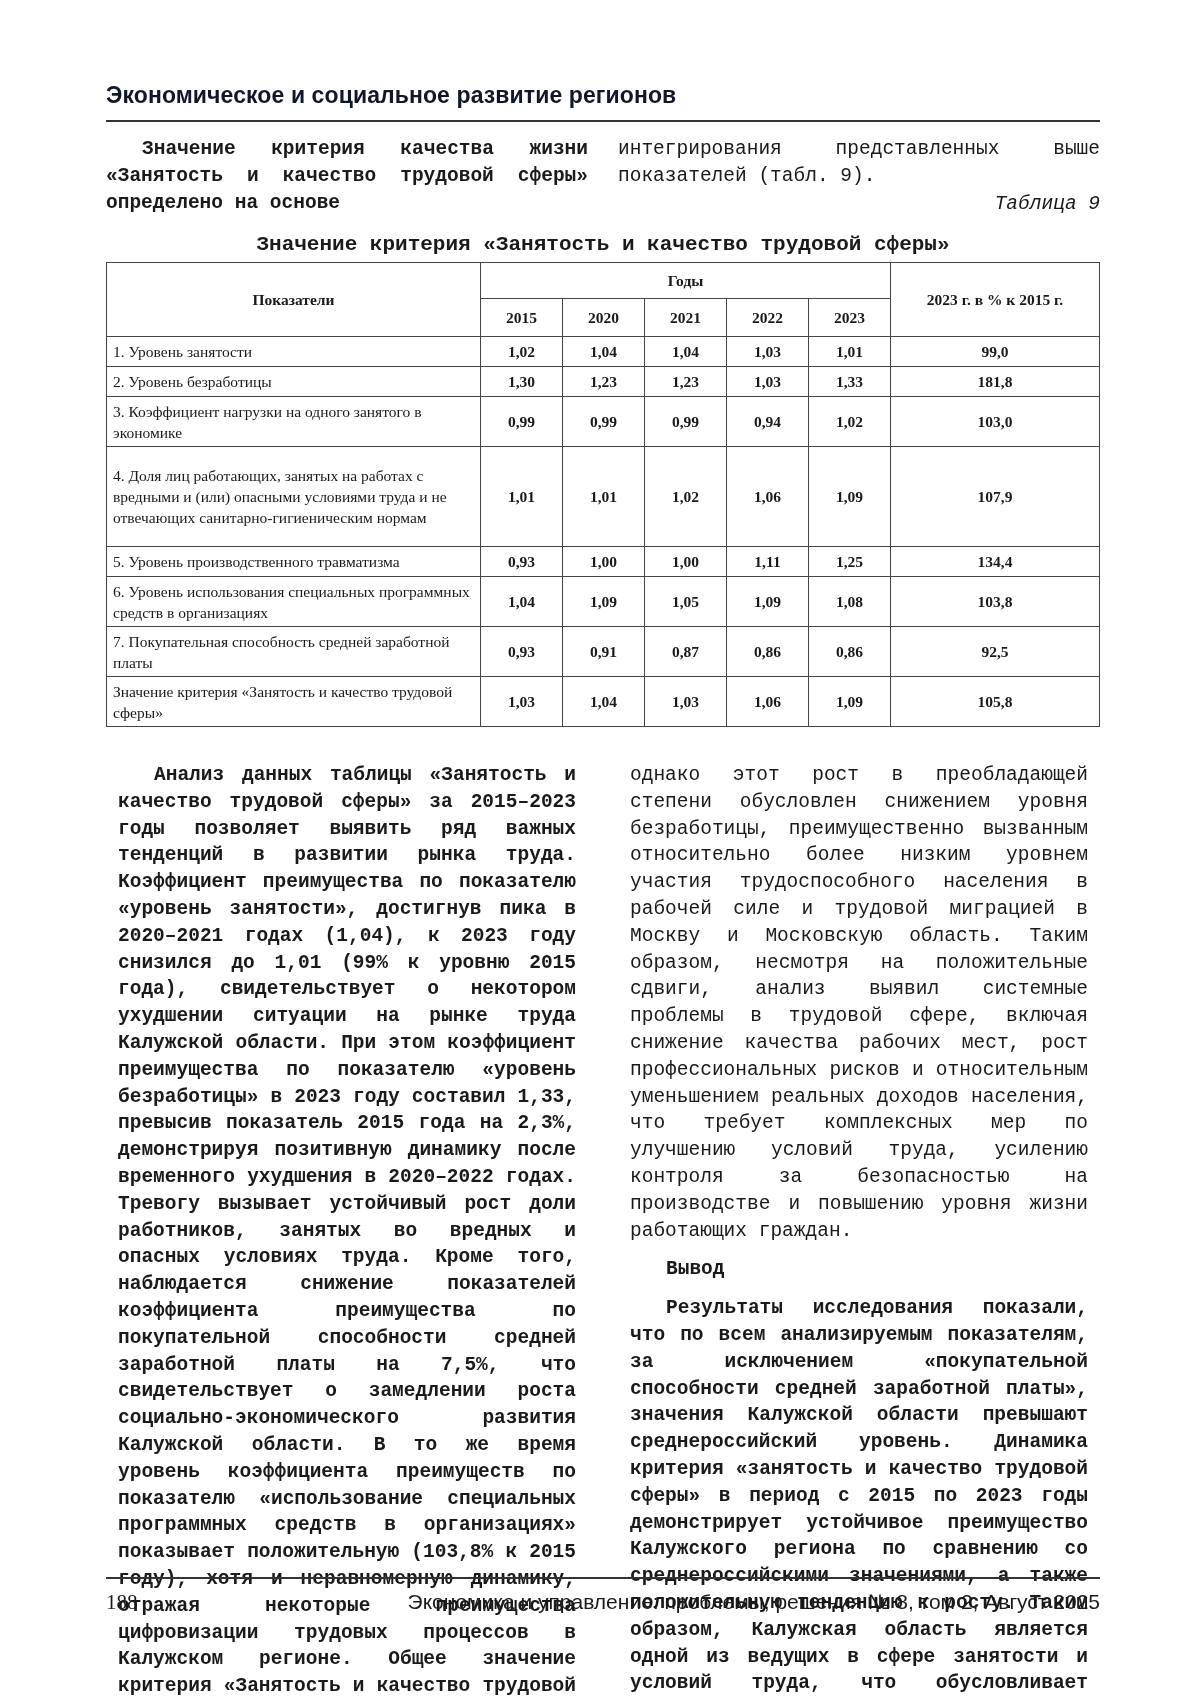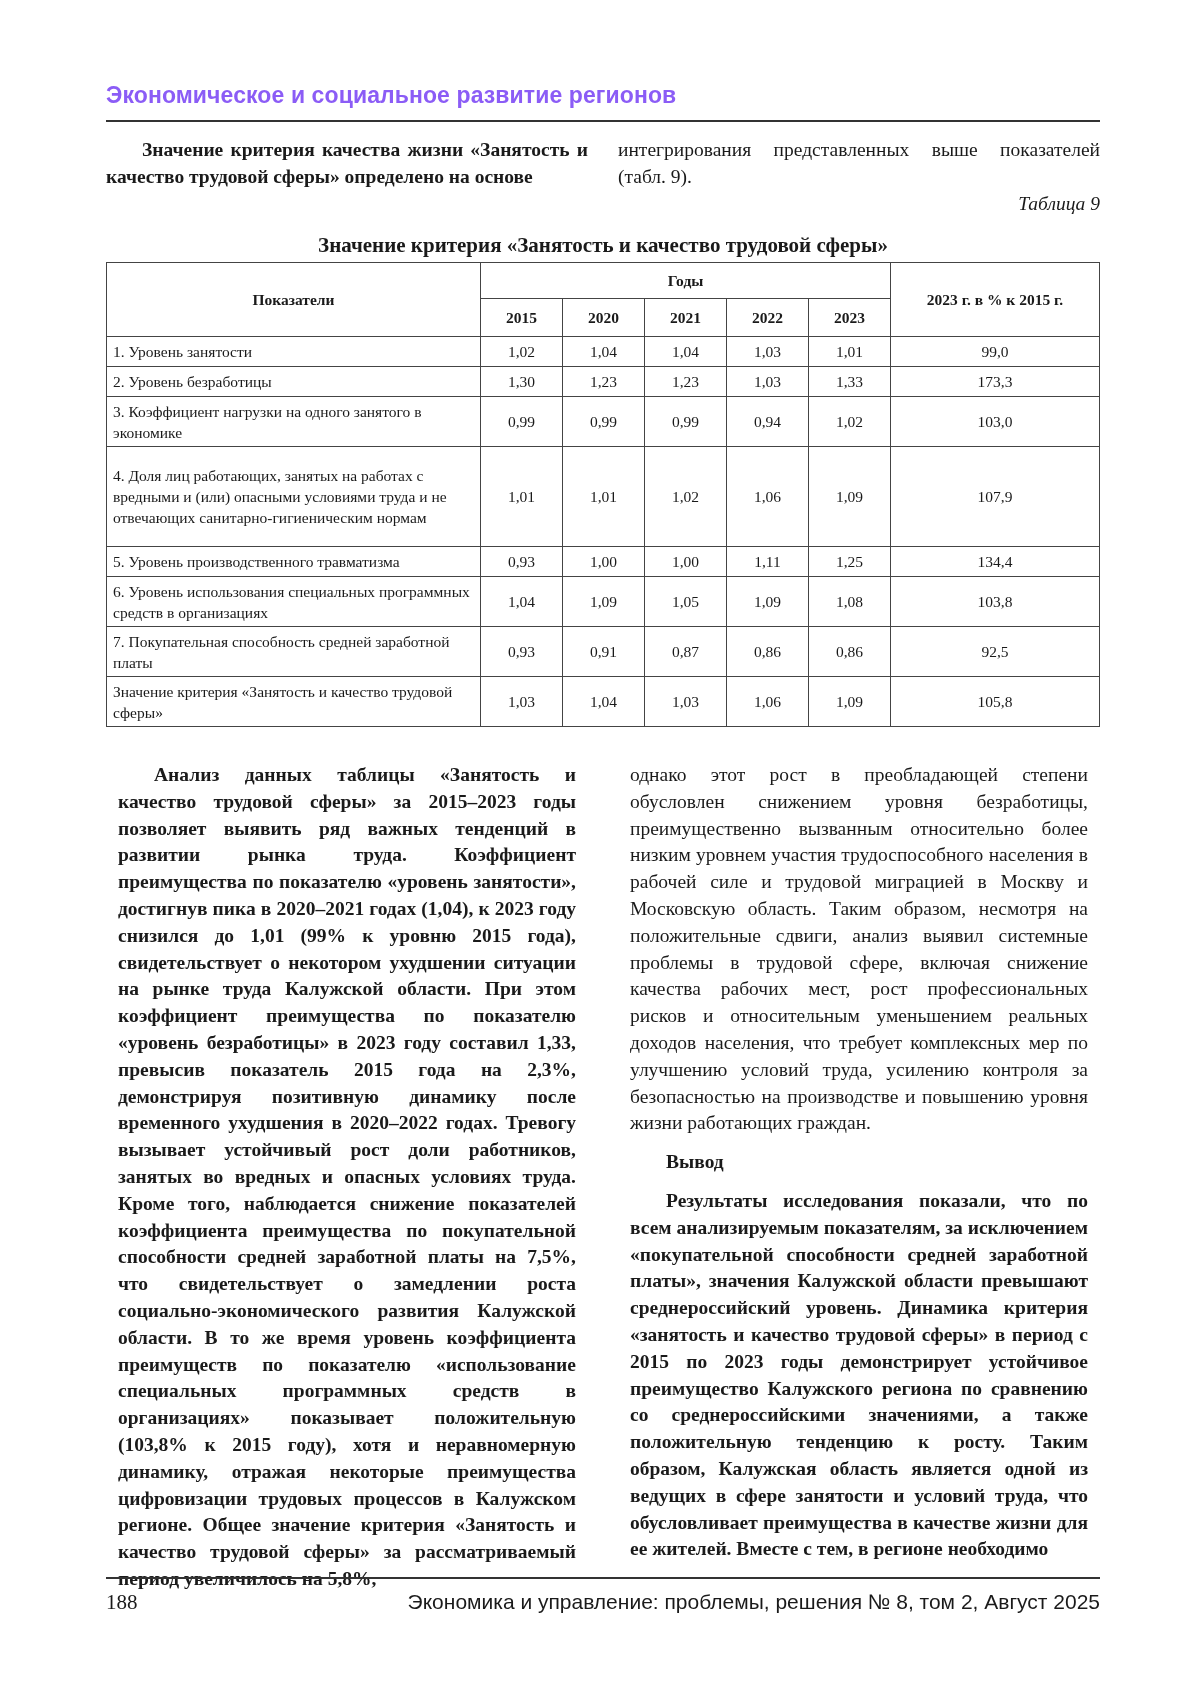--- a/index.html
+++ b/index.html
@@ -1,31 +1,31 @@
 <!DOCTYPE html>
 <html><head>
 <meta charset="utf-8">
 <style>
   html, body { margin: 0; padding: 0; background: #ffffff; }
   body { width: 1200px; height: 1698px; position: relative; overflow: hidden; color: #1a1a1a; }
   .page { position: absolute; left: 106px; top: 0; width: 994px; }
-  .running-head { position: absolute; top: 82px; left: 0; font-family: "Liberation Sans", sans-serif; font-weight: bold; font-size: 23px; color: #8b5cf6; letter-spacing: 0.1px; }
+  .running-head { position: absolute; top: 82px; left: 0; font-family: "Liberation Sans", sans-serif; font-weight: bold; font-size: 23px; color: #0f172a; letter-spacing: 0.1px; }
   .head-rule { position: absolute; top: 120px; left: 0; width: 994px; height: 2px; background: #333; }
-  .serif { font-family: Liberation Serif, serif; }
+  .serif { font-family: Liberation Mono, monospace; }
   .intro { position: absolute; top: 136px; left: 0; width: 994px; font-size: 19.5px; line-height: 27px; }
   .col { position: absolute; width: 482px; text-align: justify; }
   .col-left { left: 0; }
   .col-right { left: 512px; }
   .indent { text-indent: 36px; font-weight: bold; }
   .table-label { position: absolute; top: 193px; right: 0; font-style: italic; font-size: 19.5px; }
   .table-title { position: absolute; top: 233px; left: 0; width: 994px; text-align: center; font-weight: bold; font-size: 21px; }
   table.data { position: absolute; top: 262px; left: 0; width: 994px; border-collapse: collapse; font-family: "Liberation Serif", serif; font-size: 15.5px; }
   table.data td, table.data th { border: 1px solid #444; padding: 2px 6px; vertical-align: middle; }
   table.data th { font-weight: bold; text-align: center; }
-  table.data td.num { text-align: center; }
+  table.data td.num { text-align: center; font-weight: bold; }
   table.data td.name { text-align: left; line-height: 21px; }
   .c-name { width: 374px; }
   .c-year { width: 82px; }
   .body-text { position: absolute; top: 750px; left: 0; width: 994px; font-size: 19.5px; line-height: 26.8px; }
   .body-text p { margin: 12px; }
   .bold { font-weight: bold; }
   .foot-rule { position: absolute; top: 1577px; left: 0; width: 994px; height: 2px; background: #333; }
   .footer { position: absolute; top: 1590px; left: 0; width: 994px; font-family: "Liberation Sans", sans-serif; font-size: 21px; }
   .page-num { position: absolute; left: 0; font-family: Liberation Serif, serif; }
   .journal { position: absolute; right: 0; }
@@ -79,21 +79,21 @@
           <td class="num">1,01</td>
           <td class="num">99,0</td>
         </tr>
         <tr style="height: 30px;">
           <td class="name">2. Уровень безработицы</td>
           <td class="num">1,30</td>
           <td class="num">1,23</td>
           <td class="num">1,23</td>
           <td class="num">1,03</td>
           <td class="num">1,33</td>
-          <td class="num">173,3</td>
+          <td class="num">181,8</td>
         </tr>
         <tr style="height: 50px;">
           <td class="name">3. Коэффициент нагрузки на одного занятого в экономике</td>
           <td class="num">0,99</td>
           <td class="num">0,99</td>
           <td class="num">0,99</td>
           <td class="num">0,94</td>
           <td class="num">1,02</td>
           <td class="num">103,0</td>
         </tr>

